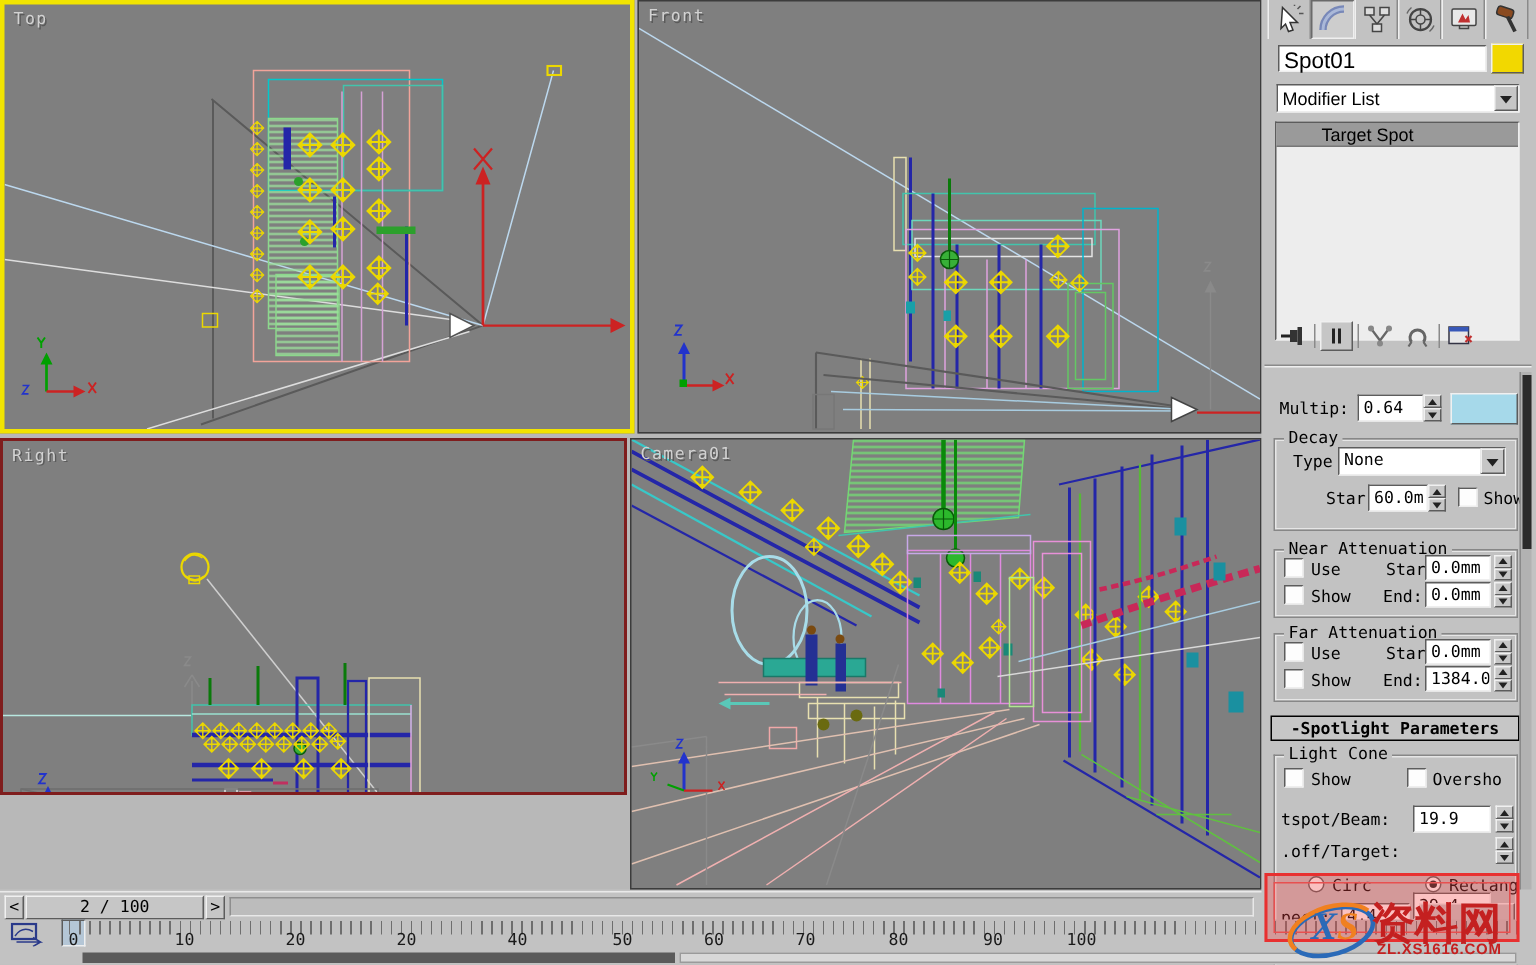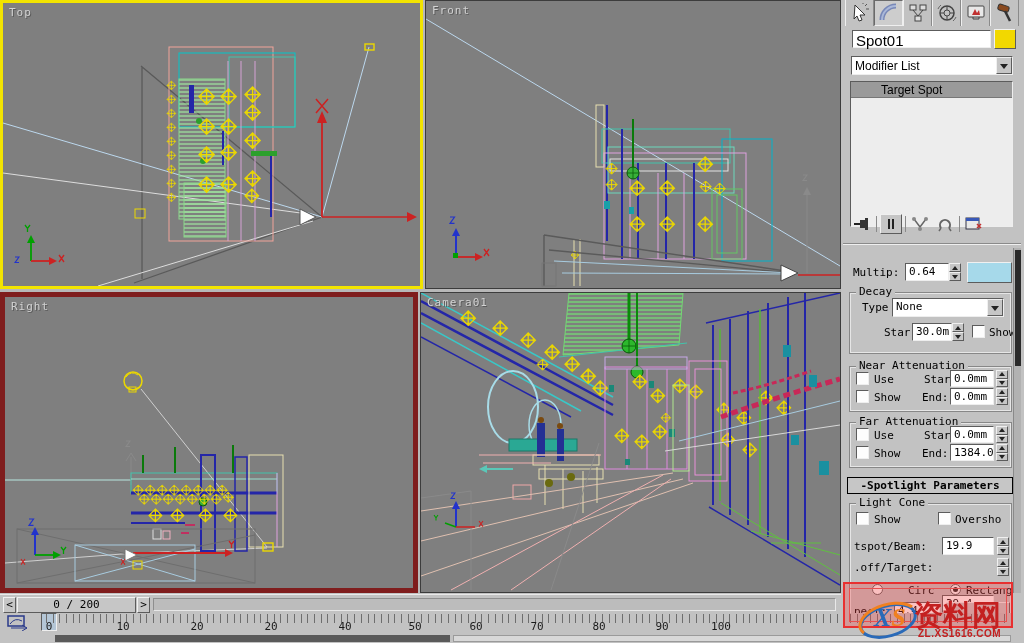--- a/index.html
+++ b/index.html
@@ -10,21 +10,21 @@
   .mono { font-family:"DejaVu Sans Mono", monospace; }
 
   
   #vp-area { position:absolute; top:0; left:0; width:843px; height:593px; background:#b8b8b8; }
   .vp { position:absolute; background:#7f7f7f; overflow:hidden; }
   .vp svg { position:absolute; top:0; left:0; }
   .vp-label { position:absolute; top:3px; left:6px; font-family:"DejaVu Sans Mono",monospace;
     font-size:11px; color:#d2d2d2; letter-spacing:1px; text-shadow:1px 1px 0 #5a5a5a; }
   #vp-top    { top:0; left:0; width:423px; height:289px; border:3px solid #f2e400; }
   #vp-front  { top:0; left:425px; width:416px; height:289px; border:1px solid #3c3c3c; }
-  #vp-right  { top:292px; left:0; width:418px; height:301px; border:5px solid #7f1d1d; }
+  #vp-right  { top:292px; left:0; width:418px; height:238px; border:2px solid #7f1d1d; }
   #vp-camera { top:292px; left:420px; width:421px; height:301px; border:1px solid #3c3c3c; }
 
   
   #panel { position:absolute; top:0; left:841px; width:183px; height:643px; background:#c2c2c2; }
   .tabrow { position:absolute; top:0; left:4px; width:176px; height:26px; display:flex; }
   .tab { width:29px; height:26px; border-right:1px solid #8a8a8a; border-left:1px solid #efefef;
     display:flex; align-items:center; justify-content:center; background:#c2c2c2; }
   .tab.active { background:#cdcdcd; border:1px solid; border-color:#6a6a6a #efefef #efefef #6a6a6a; }
   .sunk { background:#fff; border:1px solid; border-color:#5c5c5c #eeeeee #eeeeee #5c5c5c; }
   .raise { background:#c6c6c6; border:1px solid; border-color:#f0f0f0 #5c5c5c #5c5c5c #f0f0f0; }
@@ -484,21 +484,21 @@
       <div class="grp-title">Decay</div>
       <div class="abs plabel" style="top:8px;left:12px;">Type</div>
       <div class="abs sunk" style="top:5px;left:42px;width:112px;height:19px;background:#fff;">
         <div class="field">None</div>
         <div class="raise" style="position:absolute;top:0;right:0;width:16px;height:17px;">
           <div style="width:0;height:0;margin:6px auto;border-left:4px solid transparent;border-right:4px solid transparent;border-top:5px solid #222;"></div>
         </div>
       </div>
       <div class="abs plabel" style="top:33px;left:34px;">Star</div>
       <div class="abs sunk" style="top:30px;left:62px;width:40px;height:18px;">
-        <div class="field">30.0m</div>
+        <div class="field">60.0m</div>
       </div>
       <div class="abs spin" style="top:30px;left:102px;">
           <div class="up"></div>
           <div class="dn"></div>
         </div>
       <div class="abs chk" style="top:32px;left:122px;"></div>
       <div class="abs plabel" style="top:33px;left:139px;">Show</div>
     </div>
 
     <div class="abs grp" style="top:366px;left:8px;width:163px;height:46px;">
@@ -569,38 +569,38 @@
         </div>
       <div class="abs plabel" style="top:57px;left:4px;">.off/Target:</div>
       <div class="abs sunk" style="top:54px;left:92px;width:52px;height:18px;margin-top:37px;">
         <div class="field">39.4</div>
       </div>
       <div class="abs spin" style="top:54px;left:147px;">
           <div class="up"></div>
           <div class="dn"></div>
         </div>
       <div class="abs radio" style="top:80px;left:22px;"></div>
-      <div class="abs plabel" style="top:80px;left:38px;margin-left:20px;">Circ</div>
+      <div class="abs plabel" style="top:80px;left:38px;">Circ</div>
       <div class="abs radio on" style="top:80px;left:100px;"></div>
       <div class="abs plabel" style="top:80px;left:116px;">Rectang</div>
       <div class="abs plabel" style="top:101px;left:4px;">pect:</div>
       <div class="abs sunk" style="top:98px;left:44px;width:46px;height:18px;">
         <div class="field">4.4</div>
       </div>
       <div class="abs raise" style="top:98px;left:96px;width:64px;height:18px;"></div>
     </div>
 
     <div class="abs" style="top:248px;left:172px;width:8px;height:345px;background:#b2b2b2;border-left:1px solid #8a8a8a;">
       <div style="position:absolute;top:2px;left:1px;width:6px;height:116px;background:#2a2a2a;"></div>
     </div>
   </div>
 
   <div id="timebar">
     <div class="tbtn mono" style="left:3px;width:13px;">&lt;</div>
-    <div class="tbtn" style="left:17px;width:119px;font-family:'DejaVu Sans Mono',monospace;">0 / 200</div>
+    <div class="tbtn" style="left:17px;width:119px;font-family:'DejaVu Sans Mono',monospace;">2 / 100</div>
     <div class="tbtn mono" style="left:137px;width:13px;">&gt;</div>
     <div class="abs" style="top:3px;left:153px;width:683px;height:13px;background:#bcbcbc;border:1px solid;border-color:#8e8e8e #e8e8e8 #e8e8e8 #8e8e8e;"></div>
   </div>
 
   <div id="ruler">
     <svg class="abs" style="top:2px;left:7px;" width="24" height="16">
       <rect x="1" y="1" width="16" height="10" fill="none" stroke="#2a3a8a" stroke-width="1.5"></rect>
       <path d="M3,9 Q8,2 15,6" fill="none" stroke="#2a3a8a"></path>
       <path d="M4,13 H20 L15,10 M20,13 L15,16" stroke="#2a3a8a" fill="none"></path>
     </svg>

